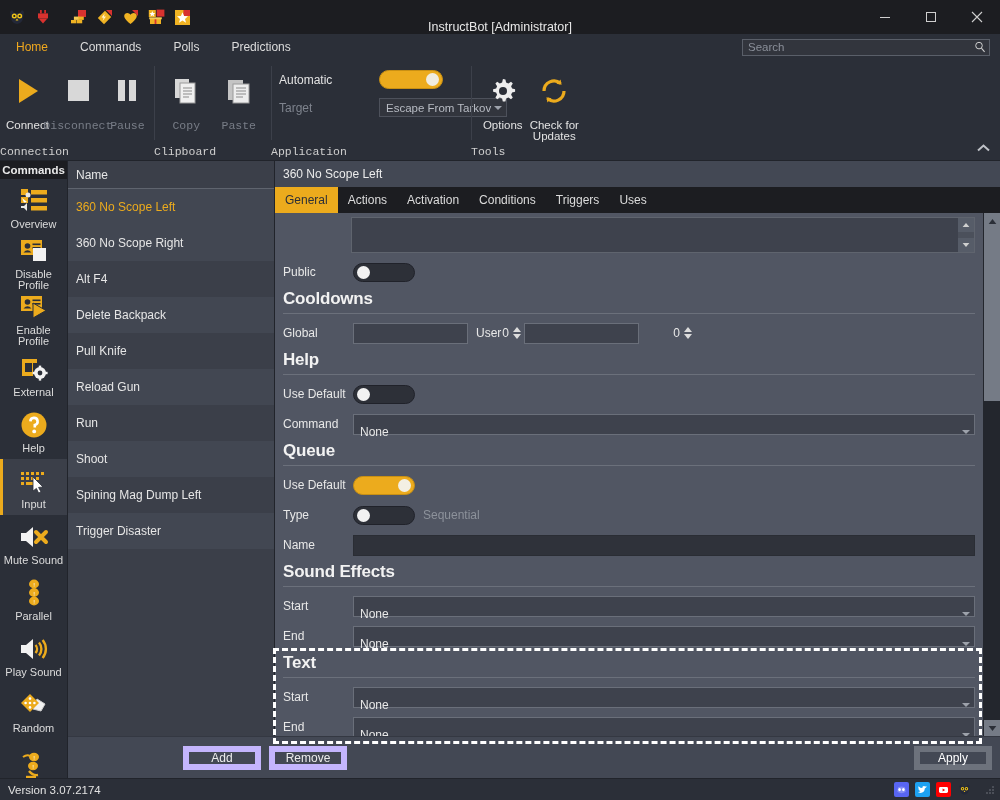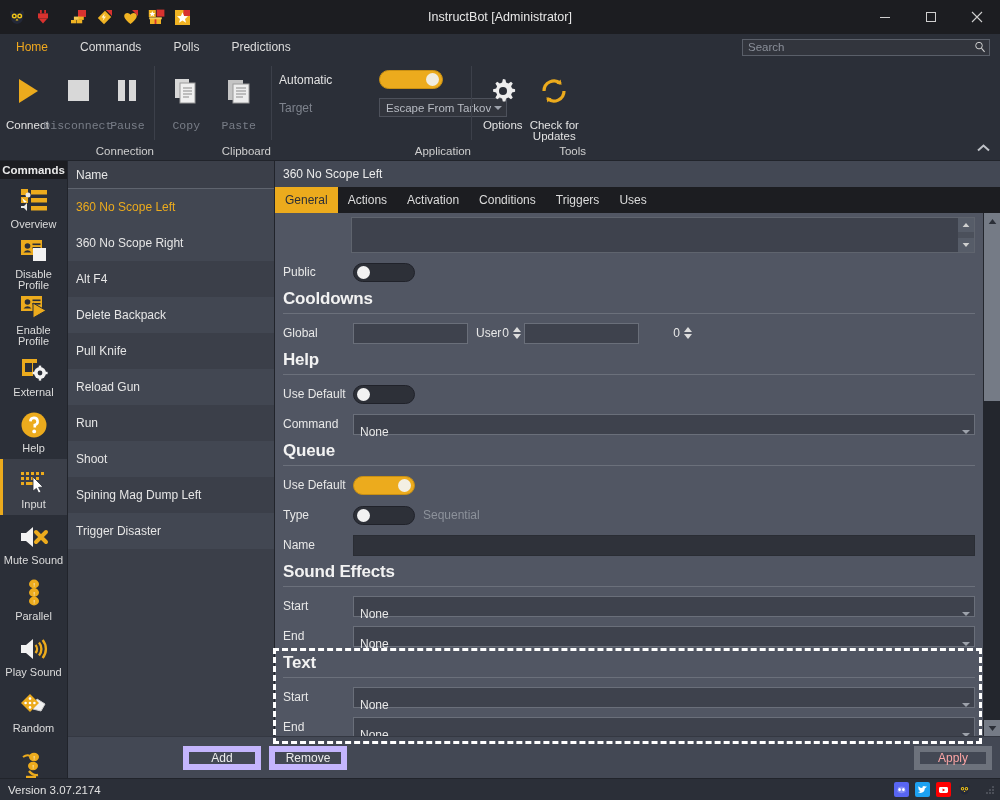--- a/index.html
+++ b/index.html
@@ -9,21 +9,21 @@
     background: #2b2f38;
     font-family: "Liberation Sans", sans-serif;
     font-size: 12px;
     color: #e6e6e6;
     -webkit-font-smoothing: antialiased;
   }
   .app { position: relative; width: 1000px; height: 800px; display: flex; flex-direction: column; }
 
   
   .titlebar {
-    height: 34px; background: #1c1d21; display: flex; align-items: center;
+    height: 34px; background: #1c1d21; display: flex; align-items: flex-end;
     flex: 0 0 34px; position: relative;
   }
   .qat { display: flex; align-items: center; gap: 0px; padding-left: 4px; height: 100%; }
   .qat-icon {
     width: 26px; height: 26px; display: flex; align-items: center; justify-content: center;
     cursor: pointer;
   }
   .qat-sep { width: 9px; }
   .title-text {
     position: absolute; left: 0; right: 0; text-align: center;
@@ -59,21 +59,21 @@
   .search-icon { width: 18px; display: flex; align-items: center; justify-content: center; cursor: pointer; }
 
   
   .ribbon {
     background: #2b2f38; flex: 0 0 101px; display: flex; position: relative;
     border-bottom: 1px solid #21242b;
   }
   .rgroup { display: flex; flex-direction: column; position: relative; }
   .rgroup-body { flex: 1; display: flex; align-items: flex-start; padding: 6px 6px 0 6px; }
   .rgroup-label {
-    height: 17px; font-size: 11.5px; color: #cfcfcf; text-align: right; line-height: 17px;
+    height: 17px; font-size: 11.5px; color: #cfcfcf; text-align: left; line-height: 17px; font-family: Liberation Mono, monospace;
   }
   .rgroup + .rgroup::before {
     content: ""; position: absolute; left: 0; top: 6px; bottom: 20px; width: 1px; background: #3c404a;
   }
   .rbtn {
     width: 58px; display: flex; flex-direction: column; align-items: center; gap: 8px;
     padding-top: 4px; cursor: pointer; color: #e2e2e2; font-size: 11.5px;
   }
   .rbtn.disabled { color: #787d87; cursor: default; font-family: Liberation Mono, monospace; }
   .rbtn .glyph { height: 42px; display: flex; align-items: center; justify-content: center; }
@@ -252,21 +252,21 @@
   
   .actionbar {
     height: 42px; flex: 0 0 42px; background: #434854; display: flex; align-items: center;
     padding: 0 8px 0 0; border-top: 1px solid #343842; position: relative;
   }
   .btn {
     min-width: 78px; height: 24px; background: #434854; border: 6px solid #c4b5fd;
     color: #ececec; font-size: 12px; font-family: "Liberation Sans", sans-serif;
     display: flex; align-items: center; justify-content: center; cursor: pointer; margin-left: 8px;
   }
-  .btn.disabled { color: #fca5a5; border-color: #6d727c; cursor: default; }
+  .btn.disabled { color: #ffffff; border-color: #6d727c; cursor: default; }
   .btn.right { margin-left: auto; }
 
   
   .statusbar {
     height: 22px; flex: 0 0 22px; background: #2b2f38; display: flex; align-items: center;
     padding: 0 4px 0 8px; font-size: 11.5px; color: #e2e2e2; border-top: 1px solid #21242b;
   }
   .social { margin-left: auto; display: flex; align-items: center; gap: 6px; }
   .social-ico { width: 15px; height: 15px; display: flex; align-items: center; justify-content: center;
                 cursor: pointer; border-radius: 2px; }

